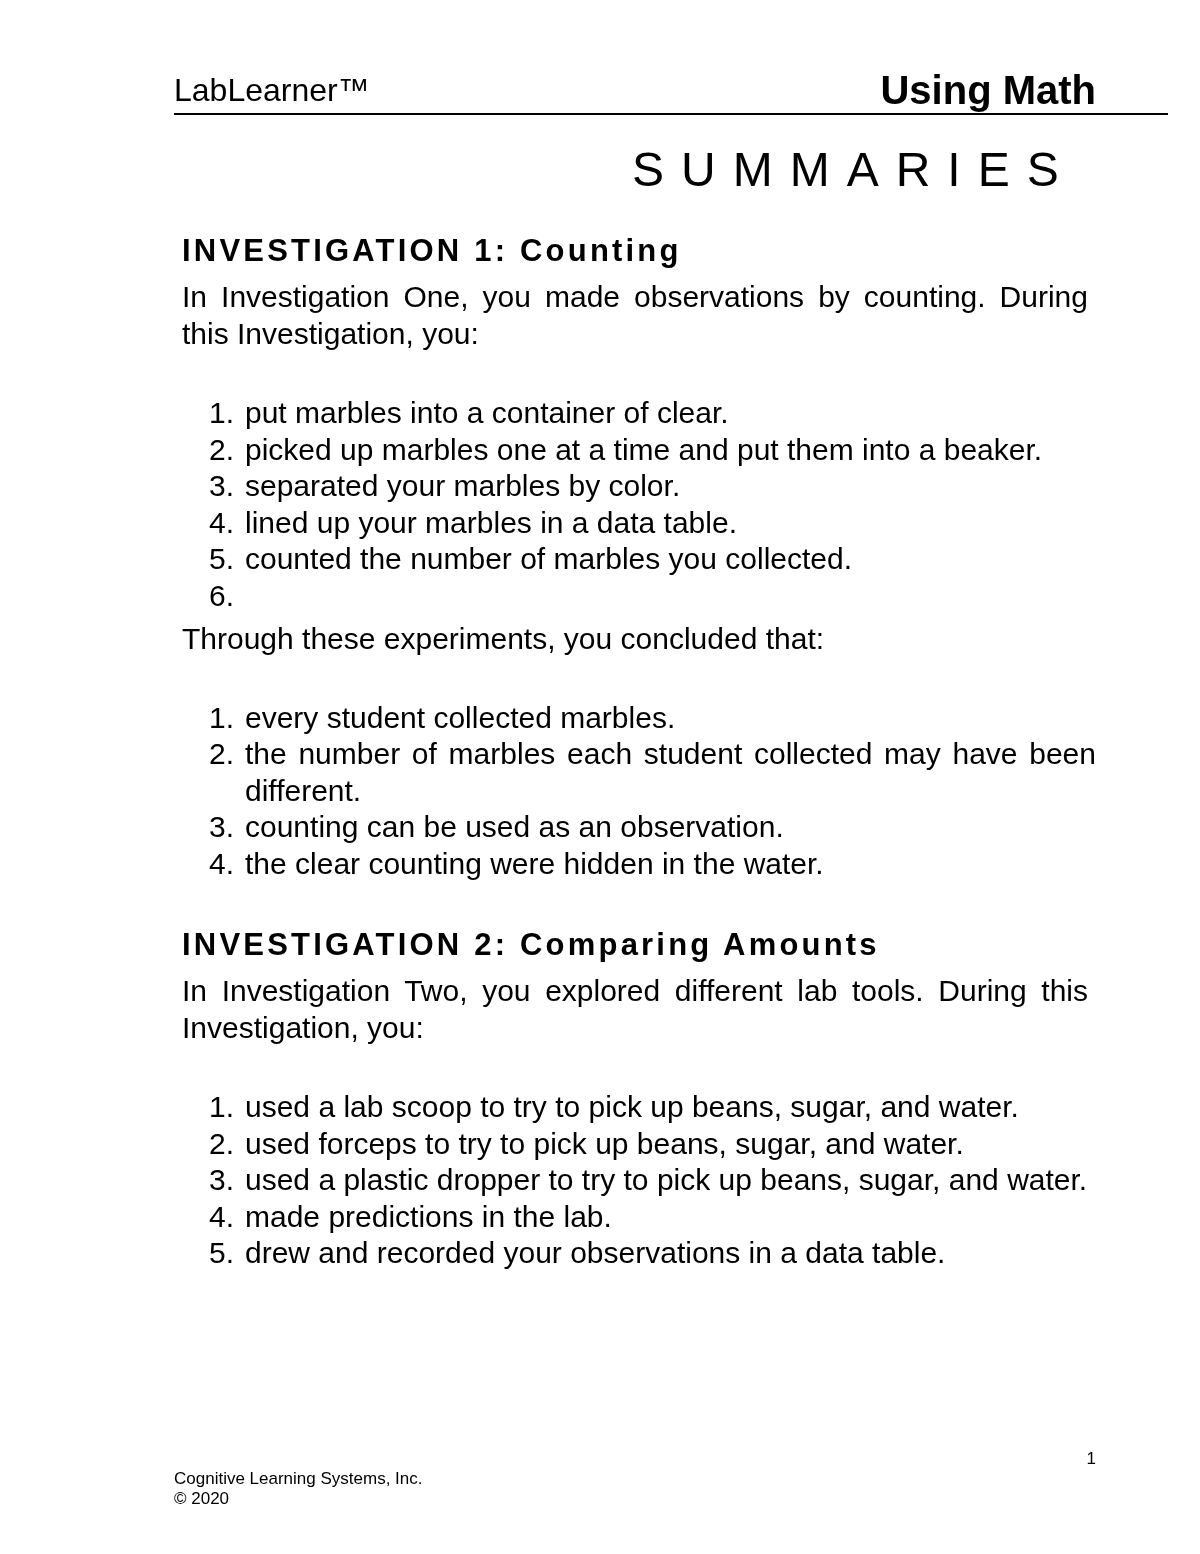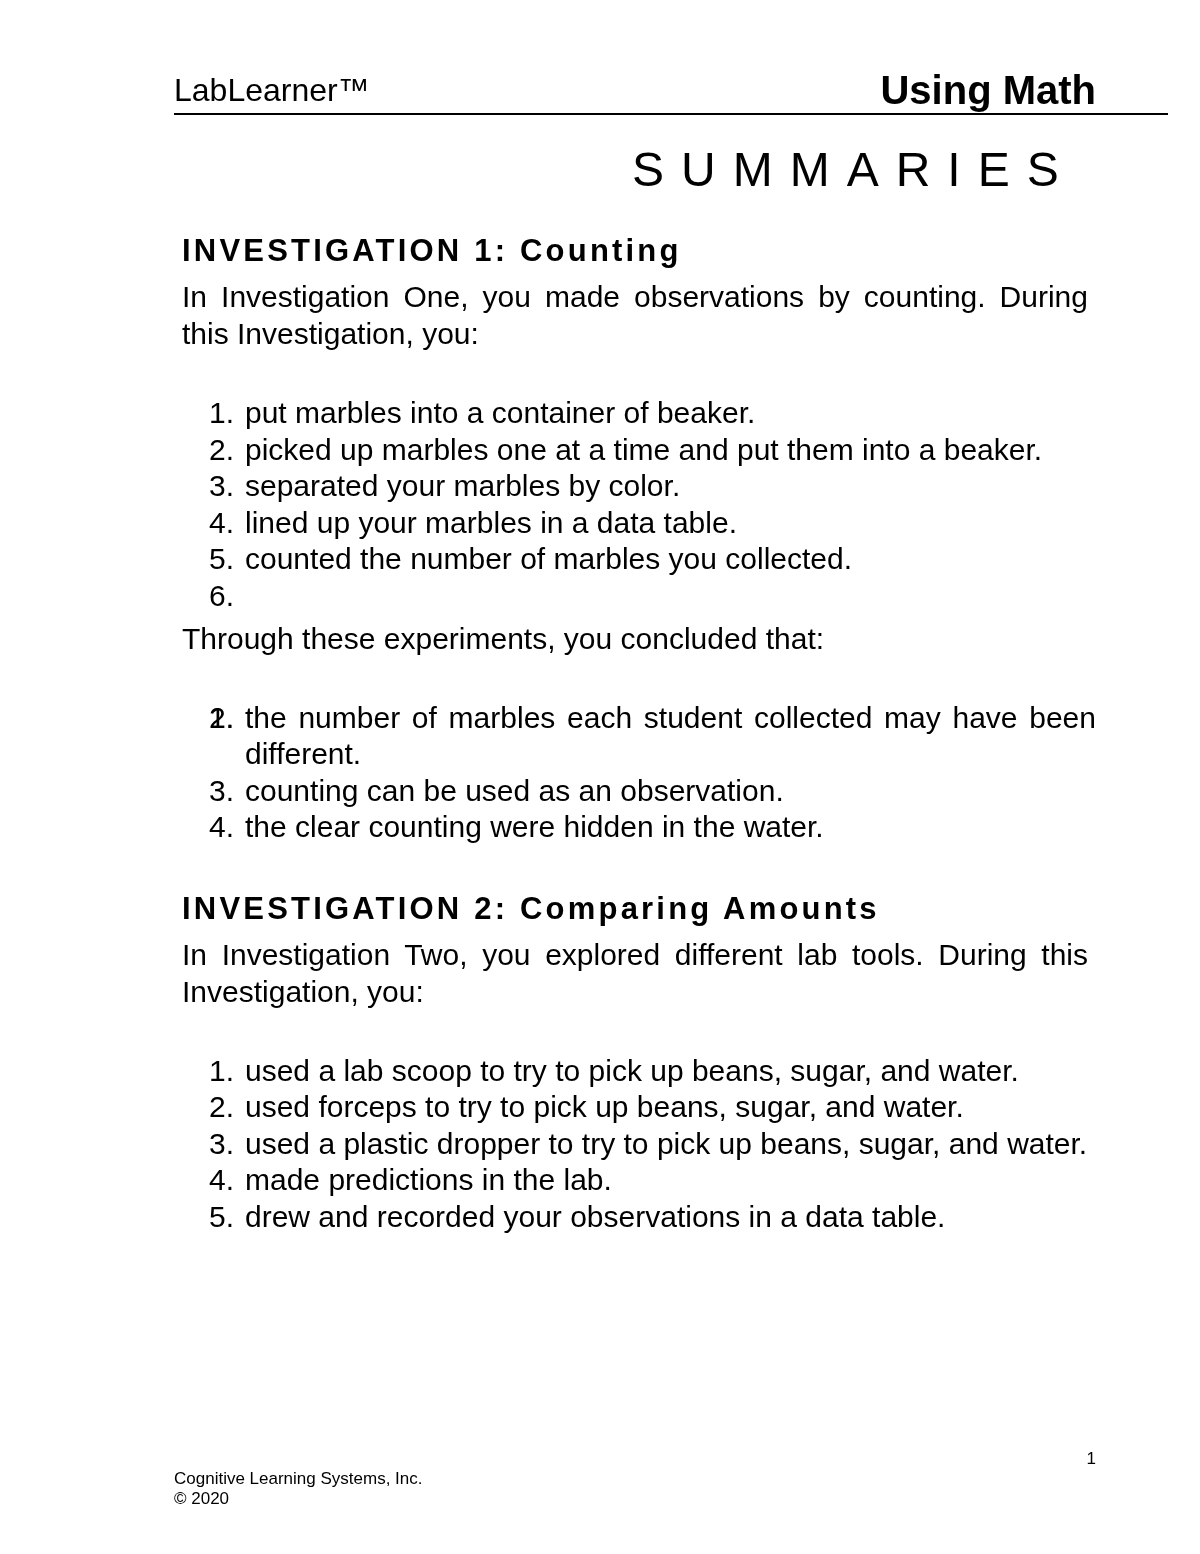--- a/index.html
+++ b/index.html
@@ -60,32 +60,32 @@
 
 <div class="title">SUMMARIES</div>
 
 <div class="content">
 
   <section>
     <h2 class="section-heading">INVESTIGATION 1:  Counting</h2>
     <p class="para">In Investigation One, you made observations by counting.  During this Investigation, you:</p>
     <div class="gap-s"></div>
     <ol class="steps">
-      <li><span class="num">1.</span><span>put marbles into a container of beaker.</span></li>
+      <li><span class="num">1.</span><span>put marbles into a container of clear.</span></li>
       <li><span class="num">2.</span><span>picked up marbles one at a time and put them into a beaker.</span></li>
       <li><span class="num">3.</span><span>separated your marbles by color.</span></li>
       <li><span class="num">4.</span><span>lined up your marbles in a data table.</span></li>
       <li><span class="num">5.</span><span>counted the number of marbles you collected.</span></li>
       <li><span class="num">6.</span></li>
     </ol>
     <div class="gap-m"></div>
     <p class="para">Through these experiments, you concluded that:</p>
     <div class="gap-s"></div>
     <ol class="steps">
-      <li><span class="num">1.</span></li>
+      <li><span class="num">1.</span><span>every student collected marbles.</span></li>
       <li><span class="num">2.</span><span>the number of marbles each student collected may have been different.</span></li>
       <li><span class="num">3.</span><span>counting can be used as an observation.</span></li>
       <li><span class="num">4.</span><span>the clear counting were hidden in the water.</span></li>
     </ol>
   </section>
 
   <div class="gap-l"></div>
 
   <section>
     <h2 class="section-heading">INVESTIGATION 2:  Comparing Amounts</h2>

